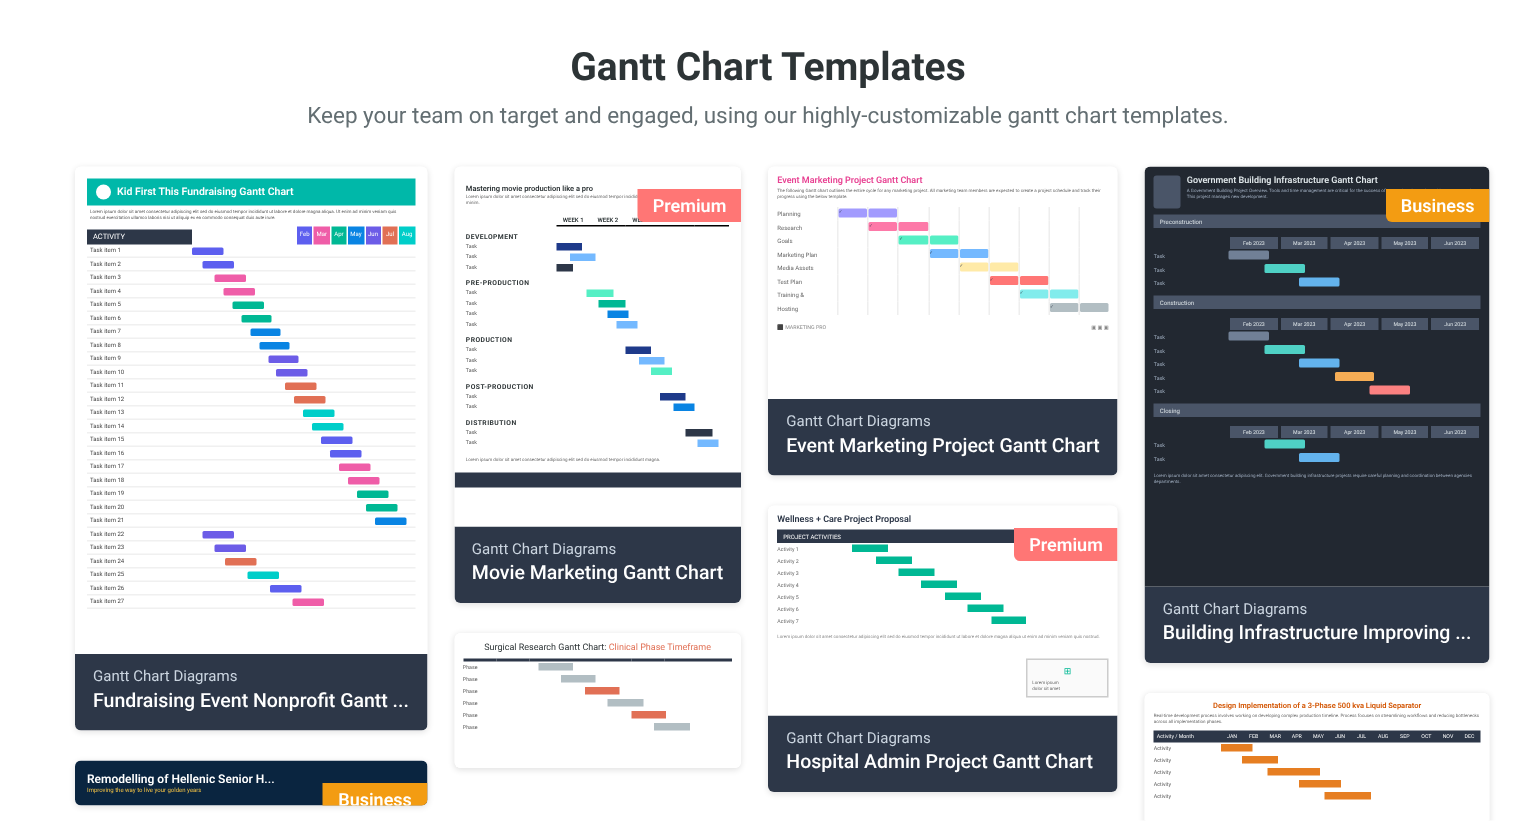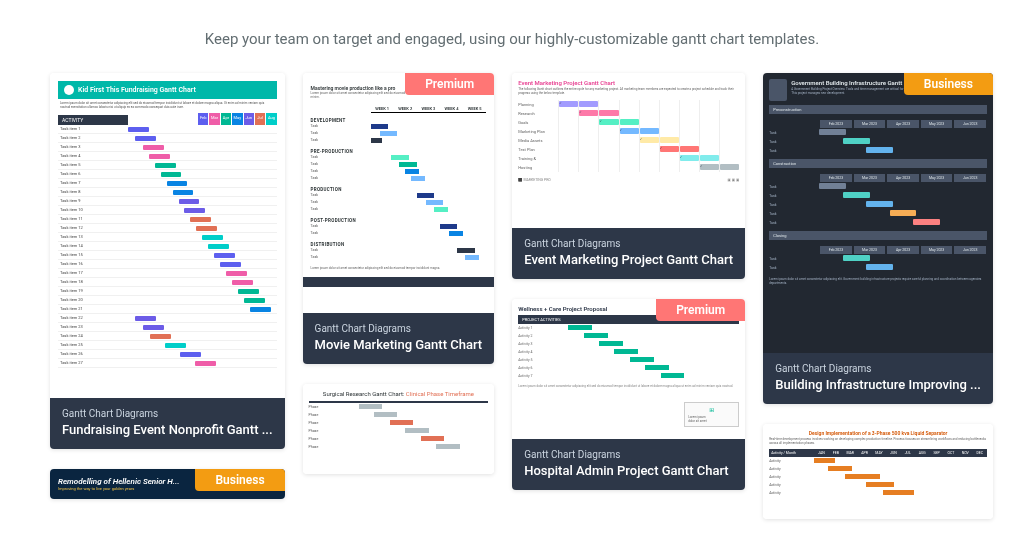--- a/index.html
+++ b/index.html
@@ -42,26 +42,26 @@
     position: relative;
     border-radius: 4px;
     overflow: hidden;
     box-shadow: 0 1px 4px rgba(0,0,0,0.12);
     background: #fff;
     display: flex;
     flex-direction: column;
   }
   .badge {
     position: absolute;
-    top: 0;
+    top: 15px;
     right: 0;
     color: #fff;
     font-size: 12px;
     font-weight: 600;
-    padding: 4px 20px;
+    padding: 4px 10px;
     border-radius: 0 0 0 4px;
     z-index: 5;
     margin-left: 40px;
   }
   .badge.premium { background: #ff7675; }
   .badge.business { background: #f39c12; }
   .thumb {
     width: 100%;
     background: #fff;
     overflow: hidden;
@@ -93,21 +93,21 @@
   .t1 .sect { font-size:5px; background:#2d3748; color:#fff; padding:2px 4px; margin-top:2px; }
   .t1 .tabs { display:flex; gap:1px; margin-left:70px; }
   .t1 .tabs span { flex:1; font-size:4px; color:#fff; text-align:center; padding:2px 0; }
   .t1 .row { display:flex; align-items:center; height:9px; border-bottom:1px solid #f0f0f0; }
   .t1 .row .lab { width:70px; font-size:4px; color:#444; padding-left:2px; overflow:hidden; white-space:nowrap; }
   .t1 .row .bars { flex:1; position:relative; height:100%; }
   .t1 .bar { position:absolute; top:2px; height:5px; border-radius:1px; }
 
   
   .t2 { height:30px; background:#0a2540; color:#fff; padding:8px; }
-  .t2 .ttl { font-size:8px; font-weight:600; color:#fff;font-style:italic; }
+  .t2 .ttl { font-size:8px; font-weight:600; color:#fff; }
   .t2 .sub { font-size:4px; color:#f6c445; }
 
   
   .t3 { height:240px; padding:8px; }
   .t3 .ttl { font-size:9px; font-weight:700; border-bottom:1px solid #000; padding-bottom:2px; }
   .t3 .sub { font-size:5px; font-weight:600; margin-top:4px; }
   .t3 .txt { font-size:3px; color:#666; line-height:1.3; margin-top:1px; }
   .t3 .wk { display:flex; margin-left:60px; margin-top:6px; }
   .t3 .wk span { flex:1; font-size:4px; font-weight:600; text-align:center; border-bottom:1px solid #000; padding-bottom:1px; }
   .t3 .grp { font-size:4.5px; font-weight:700; margin-top:5px; letter-spacing:0.3px; }
@@ -174,20 +174,21 @@
   .t8 .hdr .m { flex:1; text-align:center; padding:2px 0; }
   .t8 .row { display:flex; height:8px; align-items:center; }
   .t8 .row .lab { width:45px; font-size:3.5px; color:#555; }
   .t8 .row .area { flex:1; position:relative; height:100%; }
   .t8 .b { position:absolute; top:1px; height:5px; background:#e67e22; }
 </style>
 </head>
 <body>
 
 <div class="page">
+  <h1 class="page-title">Gantt Chart Templates</h1>
   <p class="page-subtitle">Keep your team on target and engaged, using our highly-customizable gantt chart templates.</p>
 
   <div class="grid">
 
     <div class="col">
 
       <div class="card">
         <div class="thumb t1">
           <div class="hdr">
               <span class="ico"></span>

